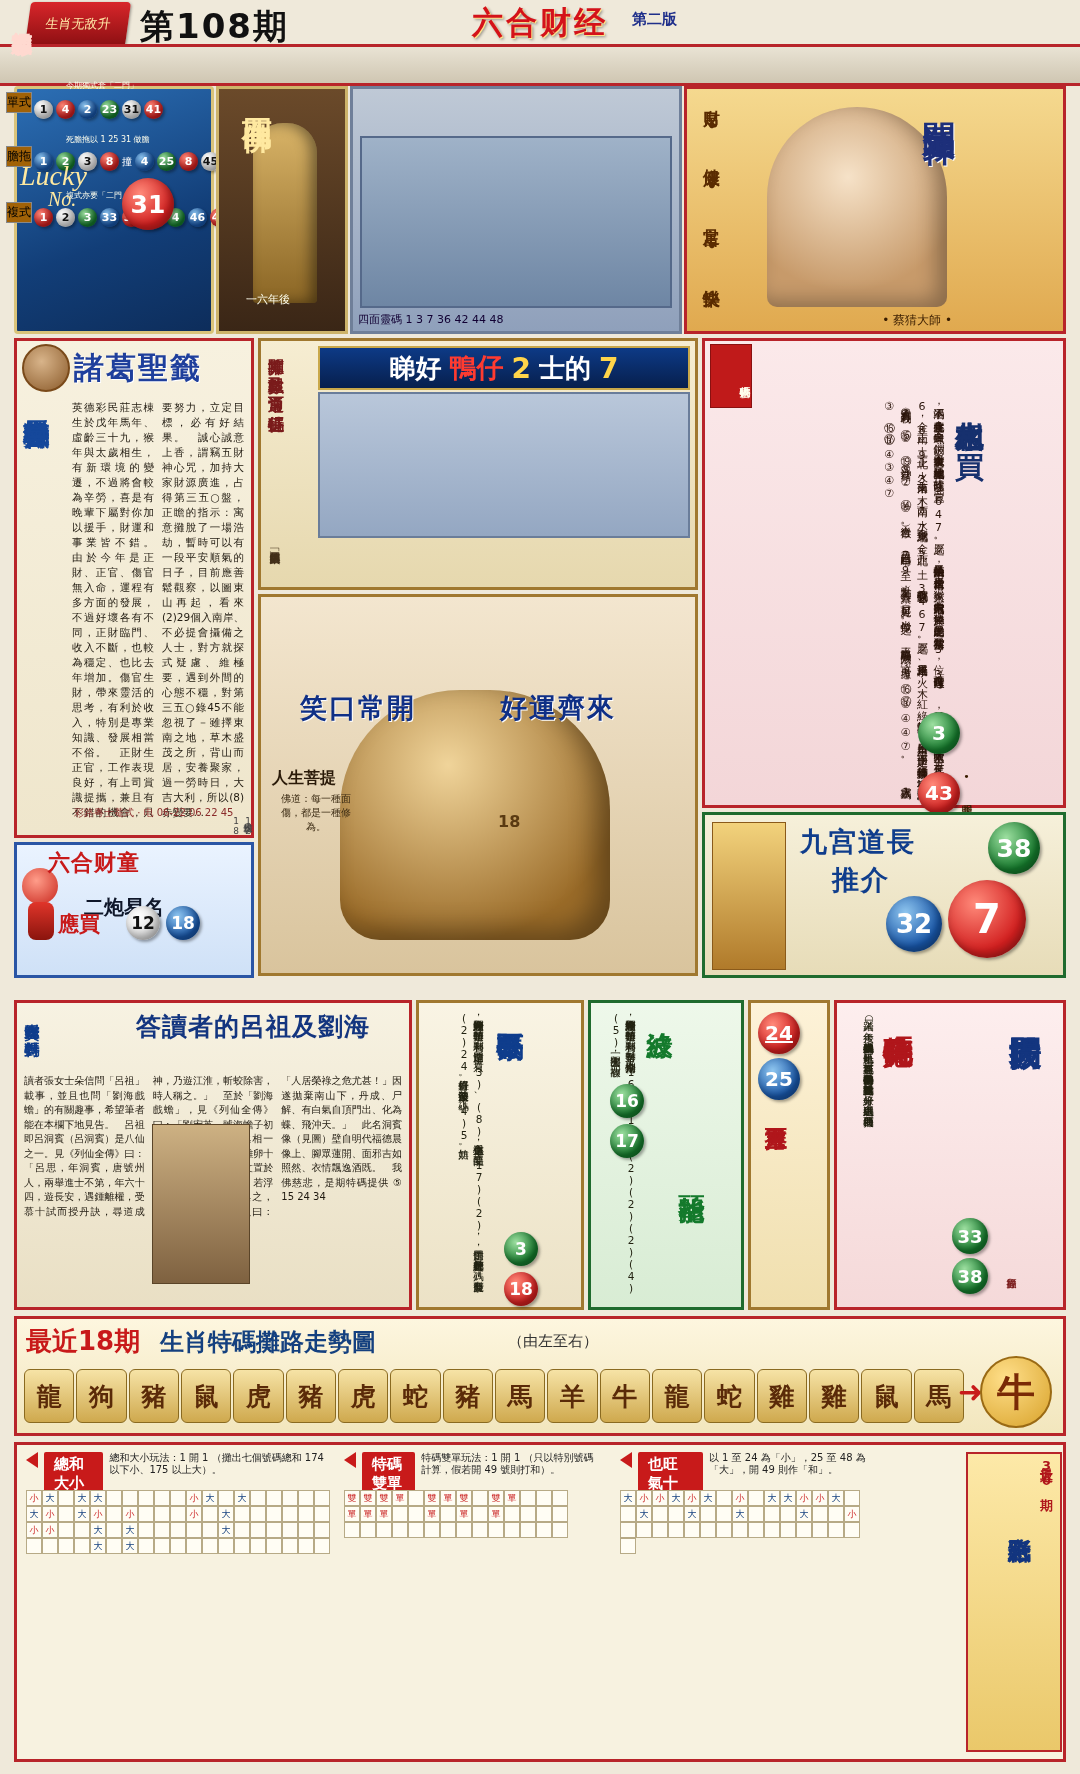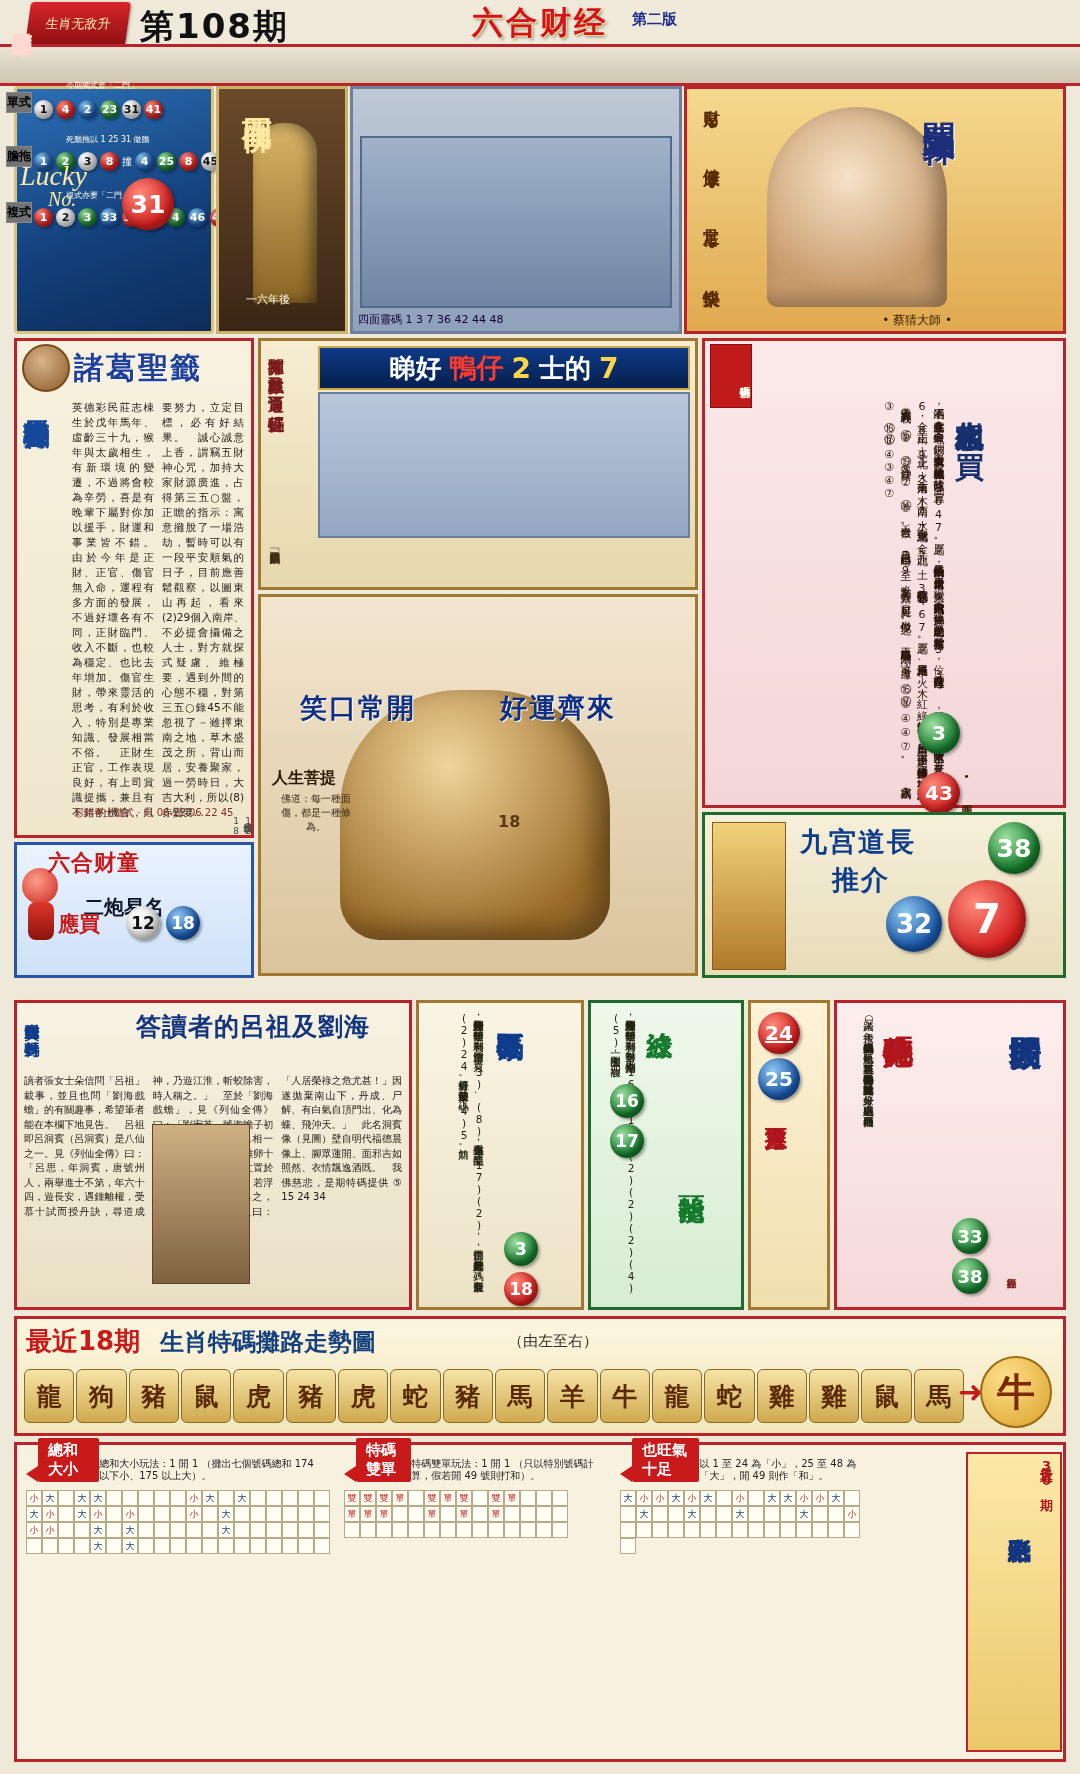--- a/index.html
+++ b/index.html
@@ -35,22 +35,22 @@
     border-top:3px solid #b8242a;border-bottom:3px solid #b8242a;}
   #masthead-title{left:50%;top:2px;transform:translateX(-50%);
     font-size:31px;font-weight:bold;color:#d4121a;
     text-shadow:1px 1px 0 #ffe28a,2px 2px 3px rgba(0,0,0,.4);letter-spacing:3px;white-space:nowrap;}
   #masthead-sub{left:50%;margin-left:92px;top:10px;font-size:15px;color:#1f2f8a;font-weight:bold;}
   
   #panel-lucky{left:14px;top:86px;width:200px;height:248px;
     background:linear-gradient(160deg,#2c6fb5,#123e78 60%,#0d2d5b);
     border:3px solid #d9c37a;border-radius:4px;color:#fff;}
   .lucky-row{position:absolute;left:34px;display:flex;gap:3px;}
-  .lucky-tag{position:absolute;left:6px;width:26px;background:#737373;color:#000;
-    font-size:12px;text-align:right;border:1px solid #888;padding:1px 0;font-weight:bold;}
+  .lucky-tag{position:absolute;left:6px;width:26px;background:#a16207;color:#000;
+    font-size:12px;text-align:right;border:1px solid #888;padding:1px 0;}
   .mini{width:19px;height:19px;font-size:11px;}
   #lucky-word{left:20px;top:160px;font-size:28px;font-style:italic;color:#ffe9a0;font-family:"Liberation Serif",serif;}
   #lucky-word2{left:48px;top:188px;font-size:20px;font-style:italic;color:#ffe9a0;font-family:"Liberation Serif",serif;}
   #lucky-big{left:122px;top:178px;width:52px;height:52px;font-size:25px;}
   #lucky-vtext{left:8px;top:14px;font-size:21px;color:#ffd9d0;letter-spacing:1px;font-weight:bold;}
 
   #panel-buddha{left:216px;top:86px;width:132px;height:248px;
     background:linear-gradient(180deg,#6b4a2a,#3a2616);border:3px solid #cdb36a;}
   #buddha-label{left:236px;top:96px;font-size:30px;color:#ffe9a0;font-weight:bold;letter-spacing:2px;}
   #buddha-caption{left:246px;top:292px;font-size:11px;color:#ffe;}
@@ -185,21 +185,21 @@
      background:linear-gradient(180deg,#f6e3a6,#cfa94e);border:1px solid #8a6a20;
      display:flex;align-items:center;justify-content:center;font-size:25px;font-weight:bold;color:#5a2a08;}
   #trend-arrow{left:958px;top:1374px;font-size:30px;color:#c81a1a;}
   #trend-final{left:980px;top:1356px;width:72px;height:72px;border-radius:50%;
      background:radial-gradient(circle at 35% 30%,#ffdf8a,#d8a22a);border:2px solid #9a6a14;
      display:flex;align-items:center;justify-content:center;font-size:38px;font-weight:bold;color:#7a2a06;}
 
   
   #bottom{left:14px;top:1442px;width:1052px;height:320px;
      background:#f7f2e0;border:3px solid #b8242a;}
-  .tbl-head{position:absolute;height:30px;display:flex;align-items:flex-end;}
+  .tbl-head{position:absolute;height:30px;display:flex;align-items:flex-start;gap:6px;}
   .tbl-head .lbl{background:#c81a1a;color:#fff;font-size:15px;font-weight:bold;padding:3px 10px;border-radius:2px;}
   .tbl-head .desc{font-size:10px;color:#222;line-height:12px;max-width:300px;}
   .grid{position:absolute;display:grid;}
   .cell{border:1px solid #b7aa86;font-size:9px;color:#c81a1a;display:flex;align-items:center;justify-content:center;background:#fffdf4;}
   .cell.d{color:#14407f;}
   .cell.e{color:transparent;}
   #bottom-right{right:18px;top:1452px;width:96px;height:300px;
      background:linear-gradient(180deg,#fde9a8,#eac86a);border:2px solid #b8242a;}
   #br-t1{right:26px;top:1458px;font-size:13px;font-weight:bold;color:#b0161b;line-height:16px;}
   #br-t2{right:46px;top:1520px;font-size:23px;font-weight:bold;color:#13357f;line-height:28px;}

